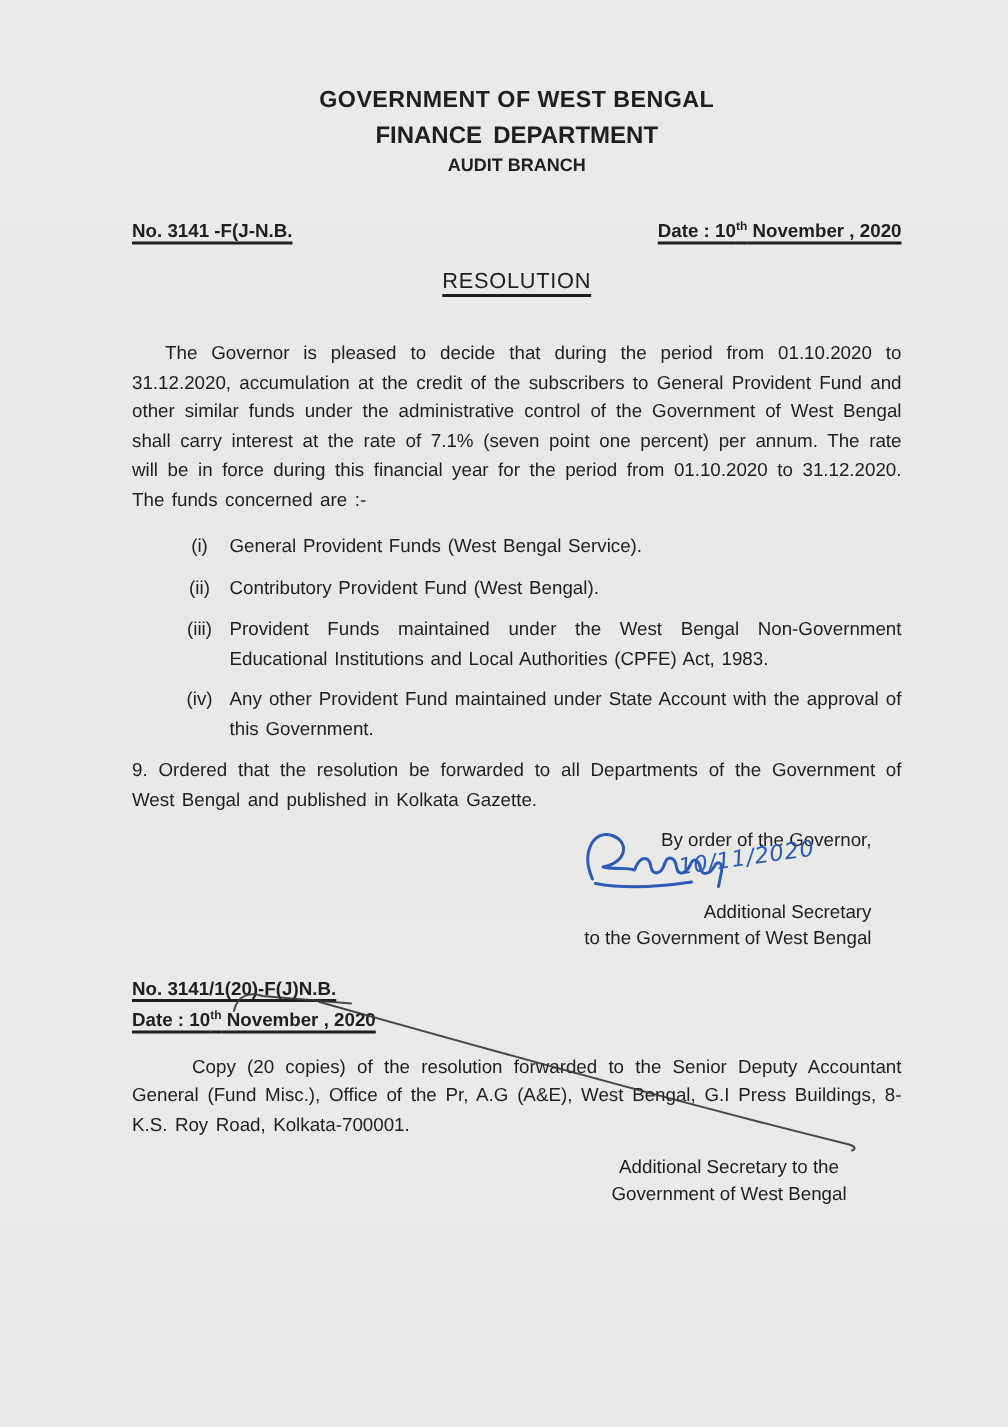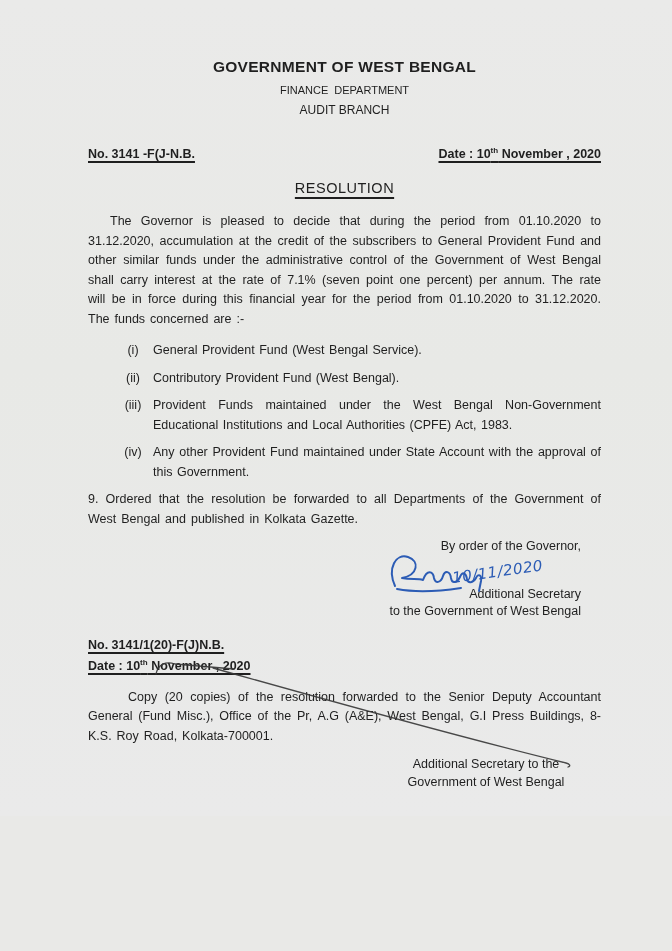--- a/index.html
+++ b/index.html
@@ -19,33 +19,33 @@
   .page{
     position:relative;
     width:672px;height:816px;
     padding:58px 71px 0 88px;
     background:linear-gradient(180deg,#eaeae9 0%,#e8e9e6 45%,#eaeaea 100%);
   }
   .center{text-align:center;}
   .b{font-weight:normal;}
   .u{text-decoration:underline;text-decoration-thickness:1.5px;text-underline-offset:3px;}
   .title{font-size:15.5px;font-weight:bold;letter-spacing:.3px;line-height:18px;}
-  .sub1{font-size:11px;font-weight:normal;margin-top:7px;line-height:15px;word-spacing:3px;}
-  .sub2{font-size:12px;font-weight:normal;margin-top:5px;line-height:15px;}
+  .sub1{font-size:16px;font-weight:bold;margin-top:7px;line-height:15px;word-spacing:3px;}
+  .sub2{font-size:12px;font-weight:bold;margin-top:5px;line-height:15px;}
   .ref-row{
     display:flex;justify-content:space-between;align-items:baseline;
     margin-top:24px;font-size:12.5px;font-weight:bold;line-height:17px;
   }
   .ref-row sup{font-size:8px;vertical-align:super;}
   .res-heading{
     margin-top:16px;font-size:14.5px;letter-spacing:.5px;line-height:18px;
     text-decoration:underline;text-decoration-thickness:2px;text-underline-offset:4px;
   }
   .body-par{
-    margin-top:15px;font-size:12.5px;line-height:19.5px;
+    margin-top:29px;font-size:12.5px;line-height:19.5px;
     text-align:justify;word-spacing:1.5px;
   }
   .indent1{text-indent:22px;}
   .indent2{text-indent:40px;}
   .fund-list{margin-top:12px;}
   .fund-item{display:flex;margin-bottom:8px;font-size:12.5px;line-height:19.5px;}
   .fund-marker{flex:0 0 40px;margin-left:25px;text-align:center;}
   .fund-text{flex:1;text-align:justify;word-spacing:1px;}
   .order-par{margin-top:8px;}
   .signoff{
@@ -81,21 +81,21 @@
     <span class="u"><span>Date : 10</span><sup>th</sup><span> November , 2020</span></span>
   </div>
 
   <div class="center res-heading b">RESOLUTION</div>
 
   <p class="body-par indent1"><span>The Governor is pleased to decide that during the period from </span><span class="b">01.10.2020 to 31.12.2020</span><span>, accumulation at the credit of the subscribers to General Provident Fund and other similar funds under the administrative control of the Government of West Bengal shall carry interest at the rate </span><span class="b">of 7.1% (seven point one percent) per annum</span><span>. The rate will be in force during this financial year for the period from </span><span class="b">01.10.2020 to 31.12.2020.</span><span> The funds concerned are :-</span></p>
 
   <div class="fund-list">
     <div class="fund-item">
       <span class="fund-marker">(i)</span>
-      <span class="fund-text">General Provident Fund (West Bengal Service).</span>
+      <span class="fund-text">General Provident Funds (West Bengal Service).</span>
     </div>
     <div class="fund-item">
       <span class="fund-marker">(ii)</span>
       <span class="fund-text">Contributory Provident Fund (West Bengal).</span>
     </div>
     <div class="fund-item">
       <span class="fund-marker">(iii)</span>
       <span class="fund-text">Provident Funds maintained under the West Bengal Non-Government Educational Institutions and Local Authorities (CPFE) Act, 1983.</span>
     </div>
     <div class="fund-item">

